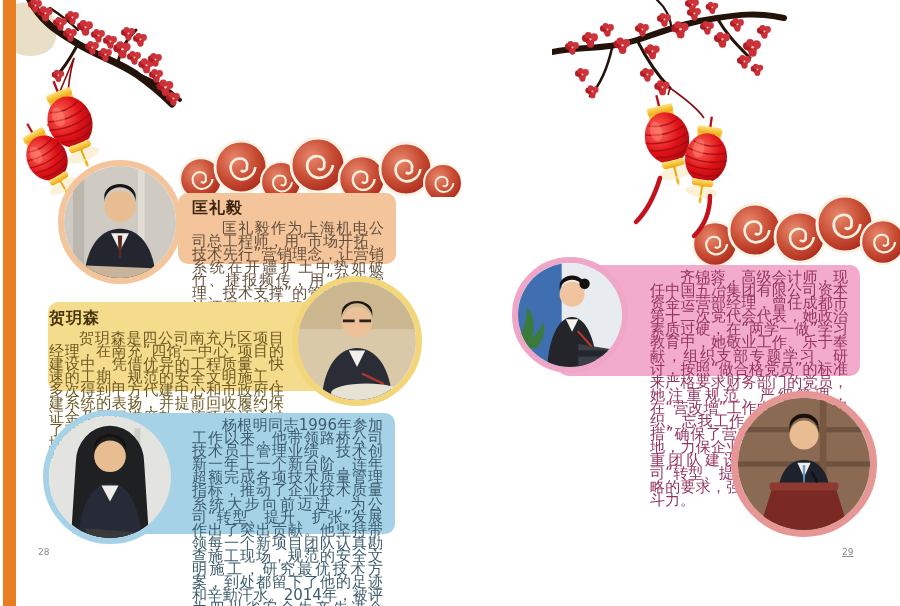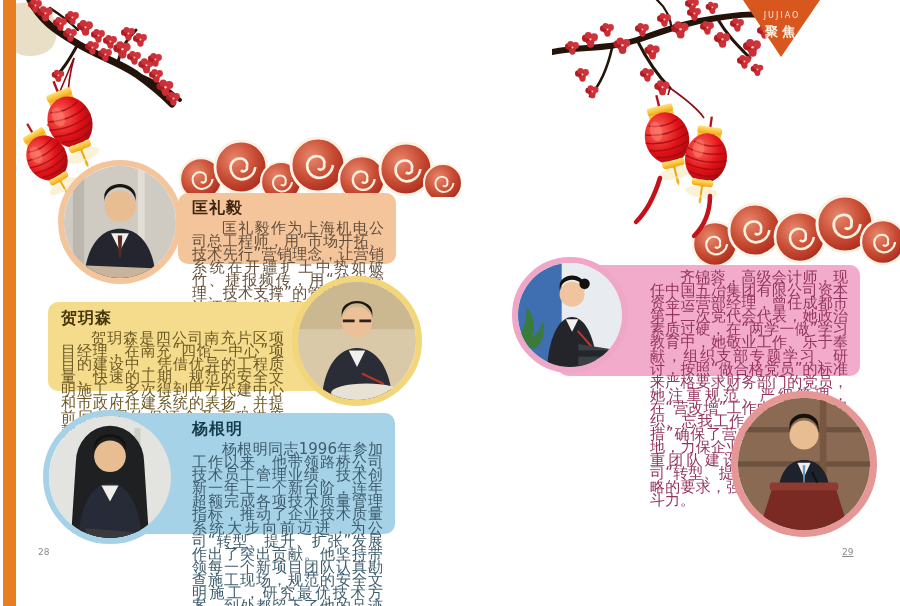--- a/index.html
+++ b/index.html
@@ -14,21 +14,21 @@
   .photo-circle{position:absolute;border-radius:50%;z-index:4;overflow:hidden;box-sizing:border-box;}
   .photo-circle svg{display:block;width:100%;height:100%;}
   
   .p1{background:#F4C49B;color:#64503C;} .p1 h3{color:#3F2410;}
   .p2{background:#F5DC8C;color:#6B5823;} .p2 h3{color:#433409;}
   .p3{background:#A6D2E8;color:#3C5C6C;} .p3 h3{color:#143B4C;}
   .p4{background:#F2ABCA;color:#93325E;} .p4 h3{color:#65183F;}
   .p5{background:#E69695;color:#822422;} .p5 h3{color:#621212;}
   
   .box1{left:178px;top:193px;width:218px;height:71px;padding:5px 12px 4px 14px;}
-  .box2{left:48px;top:302px;width:322px;height:89px;padding:6px 86px 4px 13px;}
+  .box2{left:48px;top:302px;width:322px;height:89px;padding:6px 86px 4px 1px;}
   .box3{left:118px;top:413px;width:277px;height:121px;padding:6px 12px 4px 74px;}
   .box4{left:558px;top:265px;width:302px;height:111px;padding:6px 12px 4px 92px;}
   .box5{left:505px;top:412px;width:340px;height:114px;padding:6px 130px 4px 15px;}
   .c1{left:58px;top:160px;width:124px;height:124px;border:6px solid #F4C49B;}
   .c2{left:292px;top:276px;width:130px;height:130px;border:6px solid #F2D679;}
   .c3{left:43px;top:410px;width:134px;height:134px;border:6px solid #A6D2E8;}
   .c4{left:512px;top:257px;width:116px;height:116px;border:6px solid #F0A6C6;}
   .c5{left:731px;top:391px;width:146px;height:146px;border:7px solid #E69695;}
   .pagenum{position:absolute;font-size:9px;color:#8A8A8A;z-index:5;}
   .pn-left{left:38px;top:547px;text-align:center;} .pn-right{left:842px;top:547px;text-decoration:underline;}
@@ -186,27 +186,20 @@
   </svg>
 
   <svg class="clouds" style="left:685px;top:192px" width="215" height="75" viewBox="0 0 215 75">
     <use href="#swirl" transform="translate(30,52) scale(1.1)"></use>
     <use href="#swirl" transform="translate(70,38) scale(1.3)"></use>
     <use href="#swirl" transform="translate(115,45) scale(1.25)"></use>
     <use href="#swirl" transform="translate(160,32) scale(1.4)"></use>
     <use href="#swirl" transform="translate(198,50) scale(1.1)"></use>
   </svg>
 
-  <div class="tab">
-    <svg width="90" height="62" viewBox="0 0 90 62">
-      <polygon points="5,0 82,0 43,57" fill="#D8571E"></polygon>
-    </svg>
-    <span class="en">JUJIAO</span>
-    <span class="zh">聚焦</span>
-  </div>
 
   <div class="profile-box p1 box1">
     <h3>匡礼毅</h3>
     <p>匡礼毅作为上海机电公司总工程师，用“市场开拓、技术先行”营销理念，让营销系统在开疆扩土中势如破竹、捷报频传，用“优化管理、技术支撑”的管理思维，让项目一线在稳步推进中提升效率、深挖利润。</p>
   </div>
   <div class="photo-circle c1">
     <svg viewBox="0 0 100 100">
       <rect width="100" height="100" fill="#CFCBC3"></rect>
       <rect x="66" y="0" width="6" height="100" fill="#E2DED6"></rect>
       <rect x="8" y="0" width="10" height="100" fill="#BBB7AF"></rect>
@@ -231,21 +224,20 @@
       <path d="M37,31 a13,13 0 0,1 26,0 l0,-5 a13,10 0 0,0 -26,0 z" fill="#201812"></path>
       <path d="M38,33 h10 m4,0 h10" stroke="#2A211A" stroke-width="2.4" fill="none"></path>
       <path d="M20,100 C22,72 34,56 50,56 C66,56 78,72 80,100 Z" fill="#2A2D35"></path>
       <path d="M43,58 L50,72 L57,58 Z" fill="#F2F0EC"></path>
       <path d="M55,78 L72,86" stroke="#B5342C" stroke-width="2" stroke-linecap="round"></path>
       <ellipse cx="58" cy="94" rx="30" ry="8" fill="#E8E2D4"></ellipse>
     </svg>
   </div>
 
   <div class="profile-box p3 box3">
-    <h3>杨根明</h3>
     <p>杨根明同志1996年参加工作以来，他带领路桥公司技术员工管理业绩、技术创新一年上一个新台阶，连年超额完成各项技术质量管理指标，推动了企业技术质量系统大步向前迈进，为公司“转型、提升、扩张”发展作出了突出贡献。他坚持带领每一个新项目团队认真勘查施工现场，规范的安全文明施工，研究最优技术方案，到处都留下了他的足迹和辛勤汗水。2014年，被评为四川省安全生产先进个人，2016年，他的研究成果荣获中施协科技创新成果二等奖及成都市职工科技创新成果三等奖。</p>
   </div>
   <div class="photo-circle c3">
     <svg viewBox="0 0 100 100">
       <rect width="100" height="100" fill="#E3E3DF"></rect>
       <rect x="70" y="10" width="5" height="90" fill="#CFCFC9"></rect>
       <path d="M22,38 a28,30 0 0,1 56,0 l4,62 h-64 Z" fill="#1E2022"></path>
       <circle cx="50" cy="33" r="13" fill="#E9BD92"></circle>
       <path d="M37,30 a13,13 0 0,1 26,0 l0,-5 a13,10 0 0,0 -26,0 z" fill="#16110D"></path>
       <path d="M24,100 C26,72 36,55 50,55 C64,55 74,72 76,100 Z" fill="#272B38"></path>

